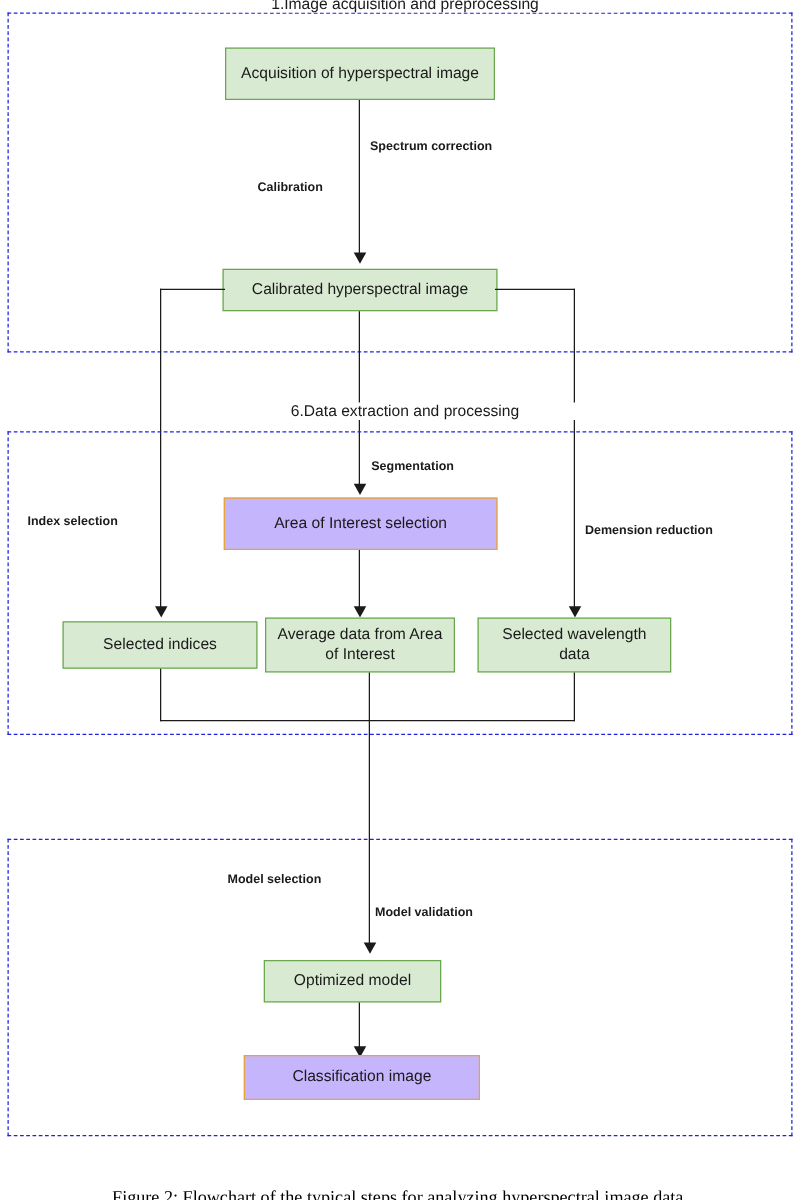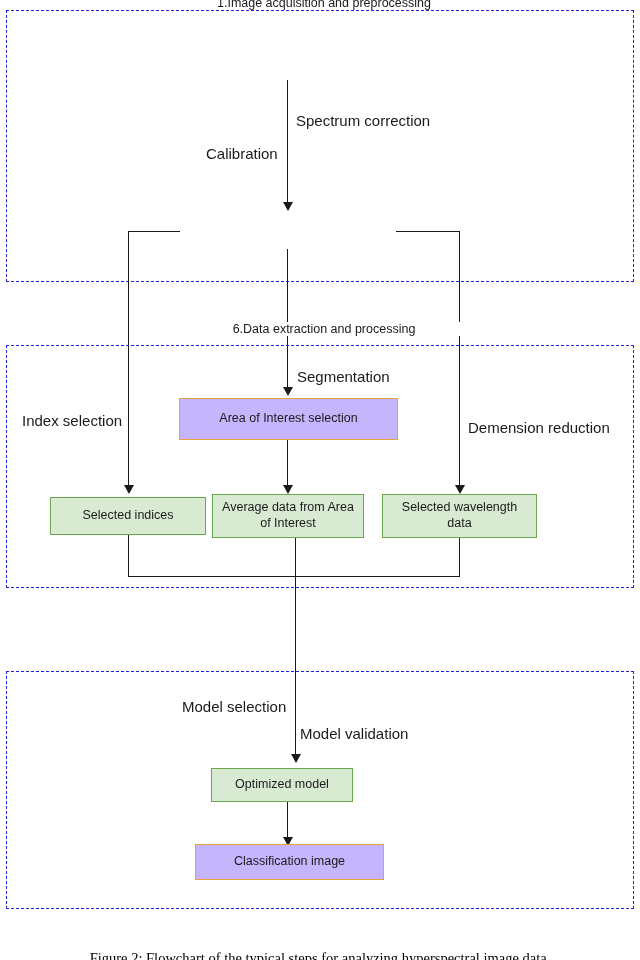--- a/index.html
+++ b/index.html
@@ -54,24 +54,25 @@
     background: #d9ead3;
     border: 1px solid #6aa84f;
   }
   .node.yellow {
     background: #c4b5fd;
     border: 1px solid #e8a33d;
   }
 
   
   .edge-label {
-    font-size: 15px;
+    font-size: 10px;
     color: #1a1a1a;
     white-space: nowrap;
     background: transparent;
+    font-weight: bold;
   }
 
   
   .line {
     background: #1a1a1a;
   }
   .vline { width: 1.4px; }
   .hline { height: 1.4px; }
 
   .arrowhead {
@@ -95,27 +96,33 @@
   }
 </style>
 </head>
 <body>
 
 <div id="canvas">
 
   <div class="abs section-frame" style="left:6px; top:10px; width:628px; height:272px;"></div>
   <div class="abs section-label" style="left:150px; top:-4px; width:340px;">1.Image acquisition and preprocessing</div>
 
+  <div class="abs node green" style="left:180px; top:38px; width:216px; height:42px;">
+    <span>Acquisition of hyperspectral image</span>
+  </div>
 
   <div class="abs line vline" style="left:287px; top:80px; height:124px;"></div>
   <div class="abs arrowhead" style="left:283px; top:202px;"></div>
 
   <div class="abs edge-label" style="left:296px; top:112px;">Spectrum correction</div>
   <div class="abs edge-label" style="left:206px; top:145px;">Calibration</div>
 
+  <div class="abs node green" style="left:178px; top:215px; width:220px; height:34px;">
+    <span>Calibrated hyperspectral image</span>
+  </div>
 
   <div class="abs line hline" style="left:128px; top:231px; width:52px;"></div>
   <div class="abs line vline" style="left:128px; top:231px; height:256px;"></div>
   <div class="abs arrowhead" style="left:124px; top:485px;"></div>
 
   <div class="abs line hline" style="left:396px; top:231px; width:64px;"></div>
   <div class="abs line vline" style="left:459px; top:231px; height:256px;"></div>
   <div class="abs arrowhead" style="left:455px; top:485px;"></div>
 
   <div class="abs line vline" style="left:287px; top:249px; height:140px;"></div>

